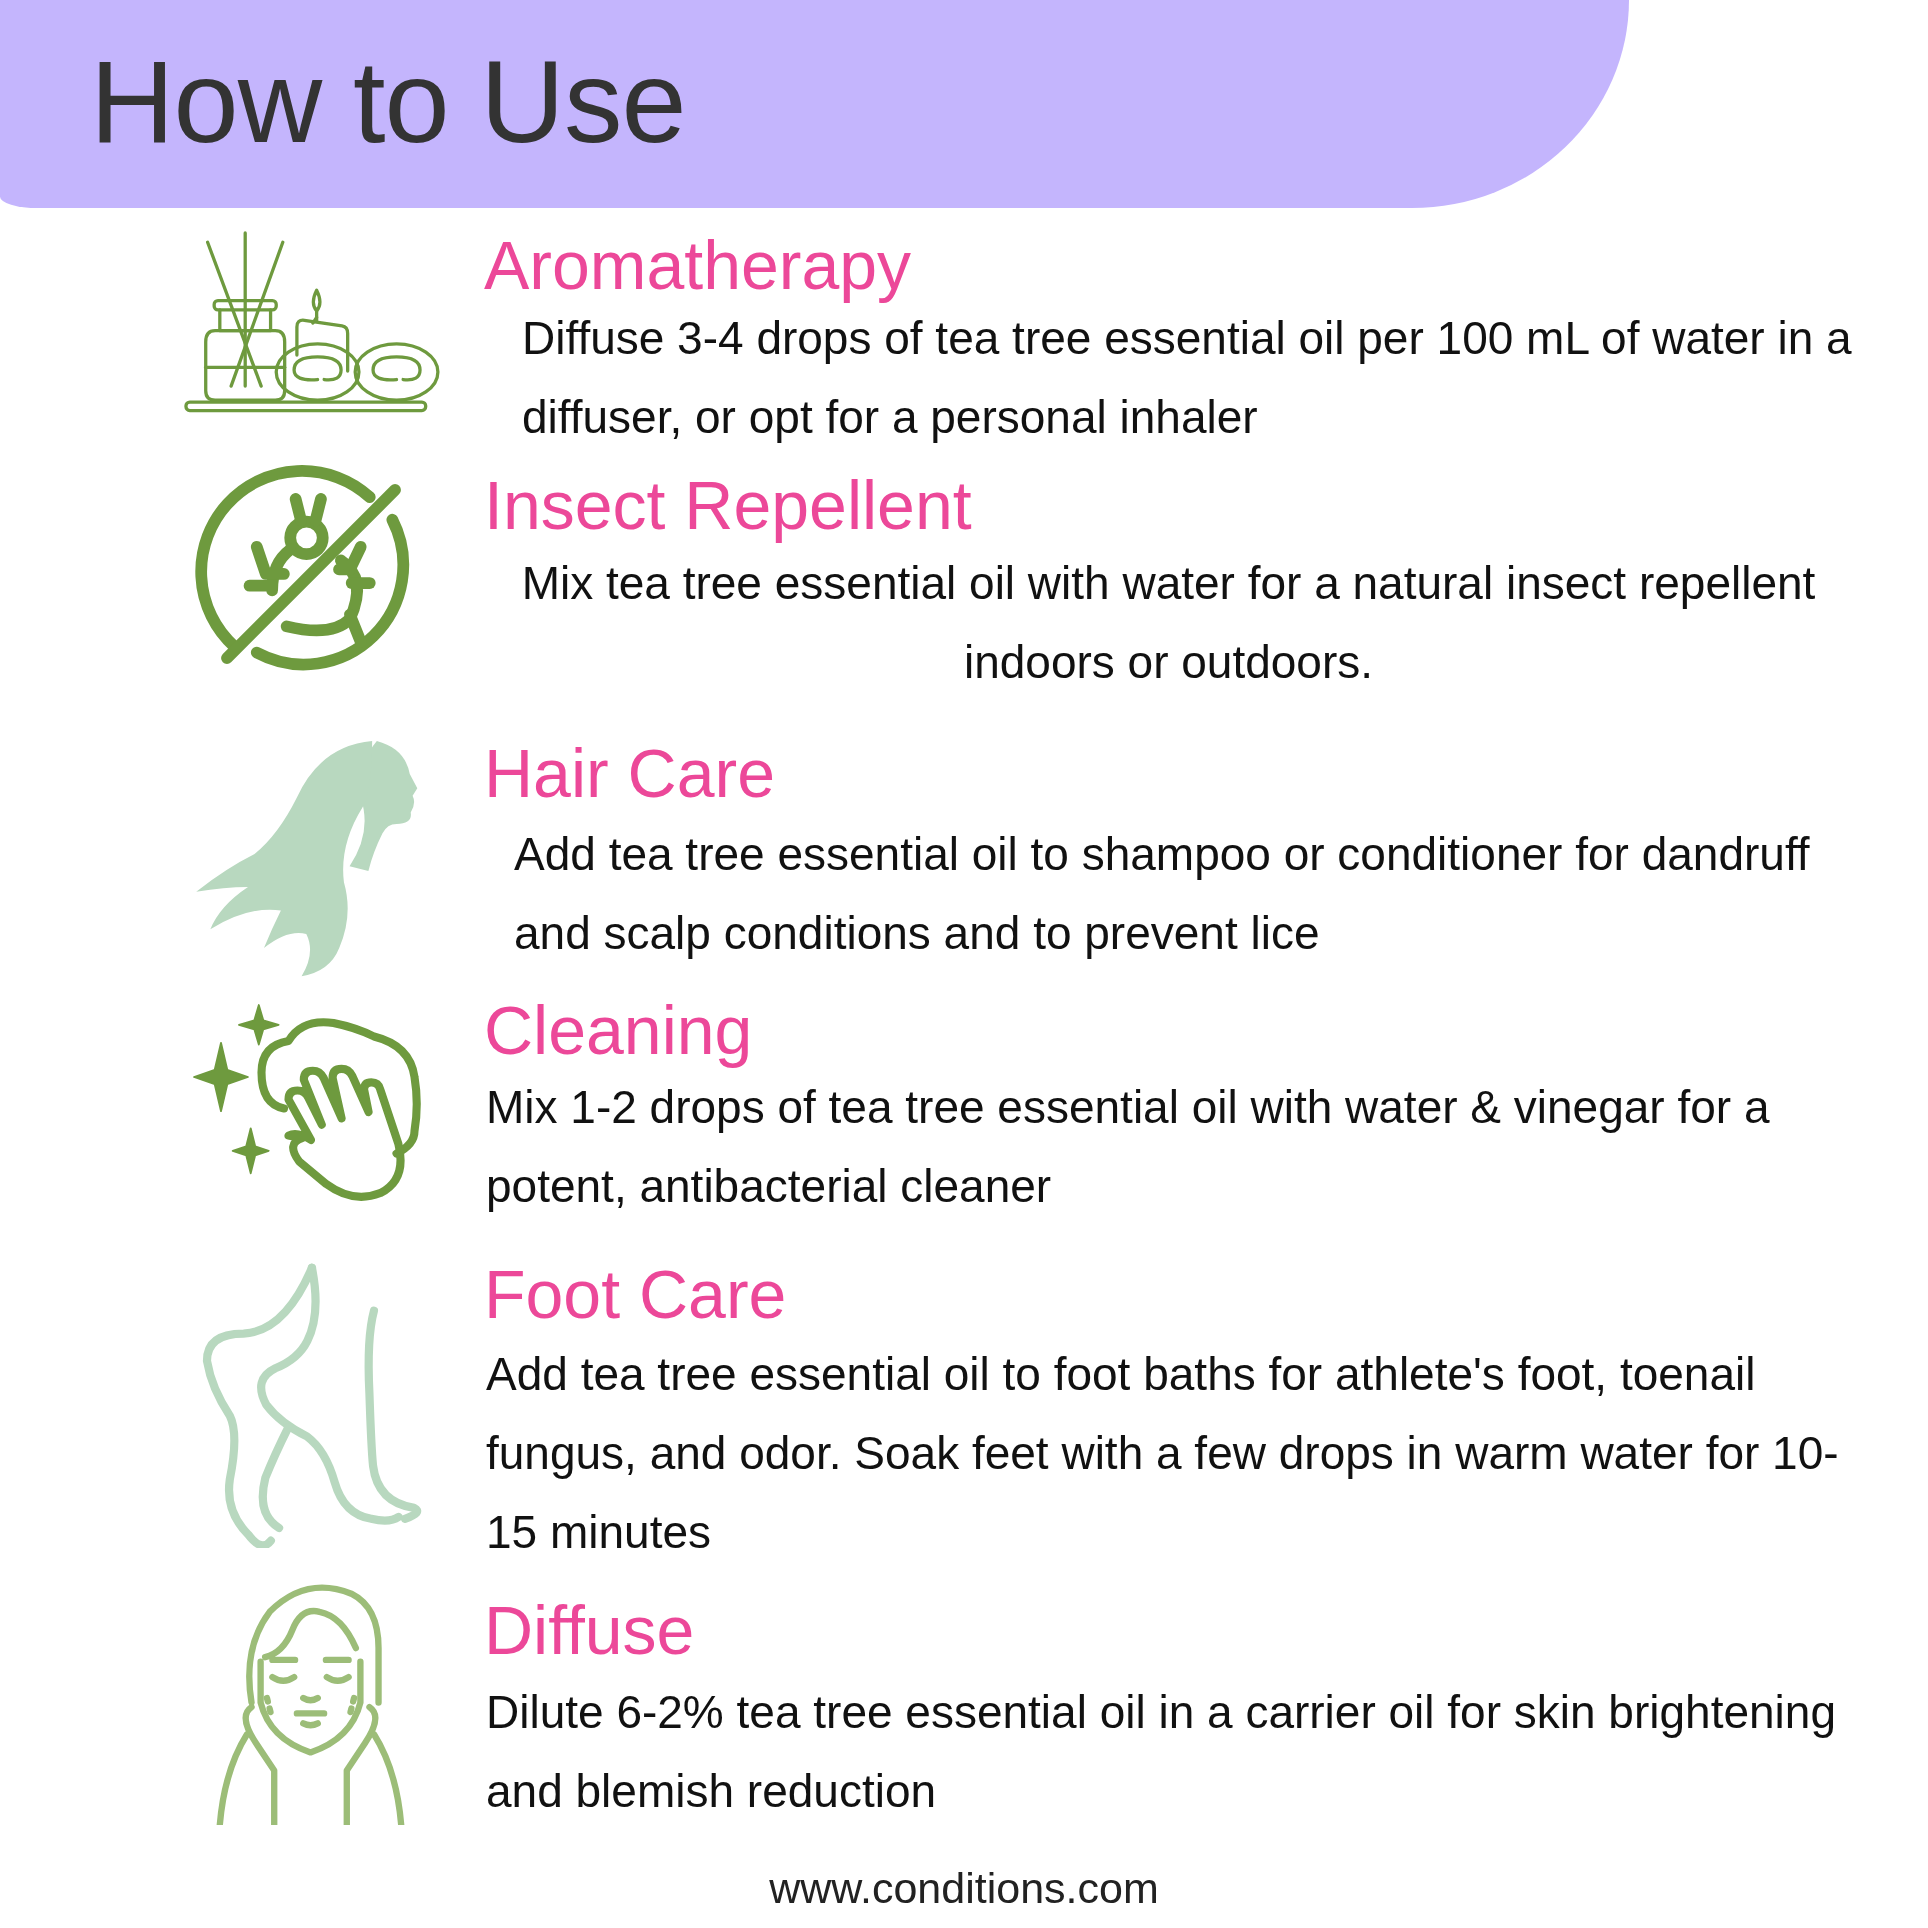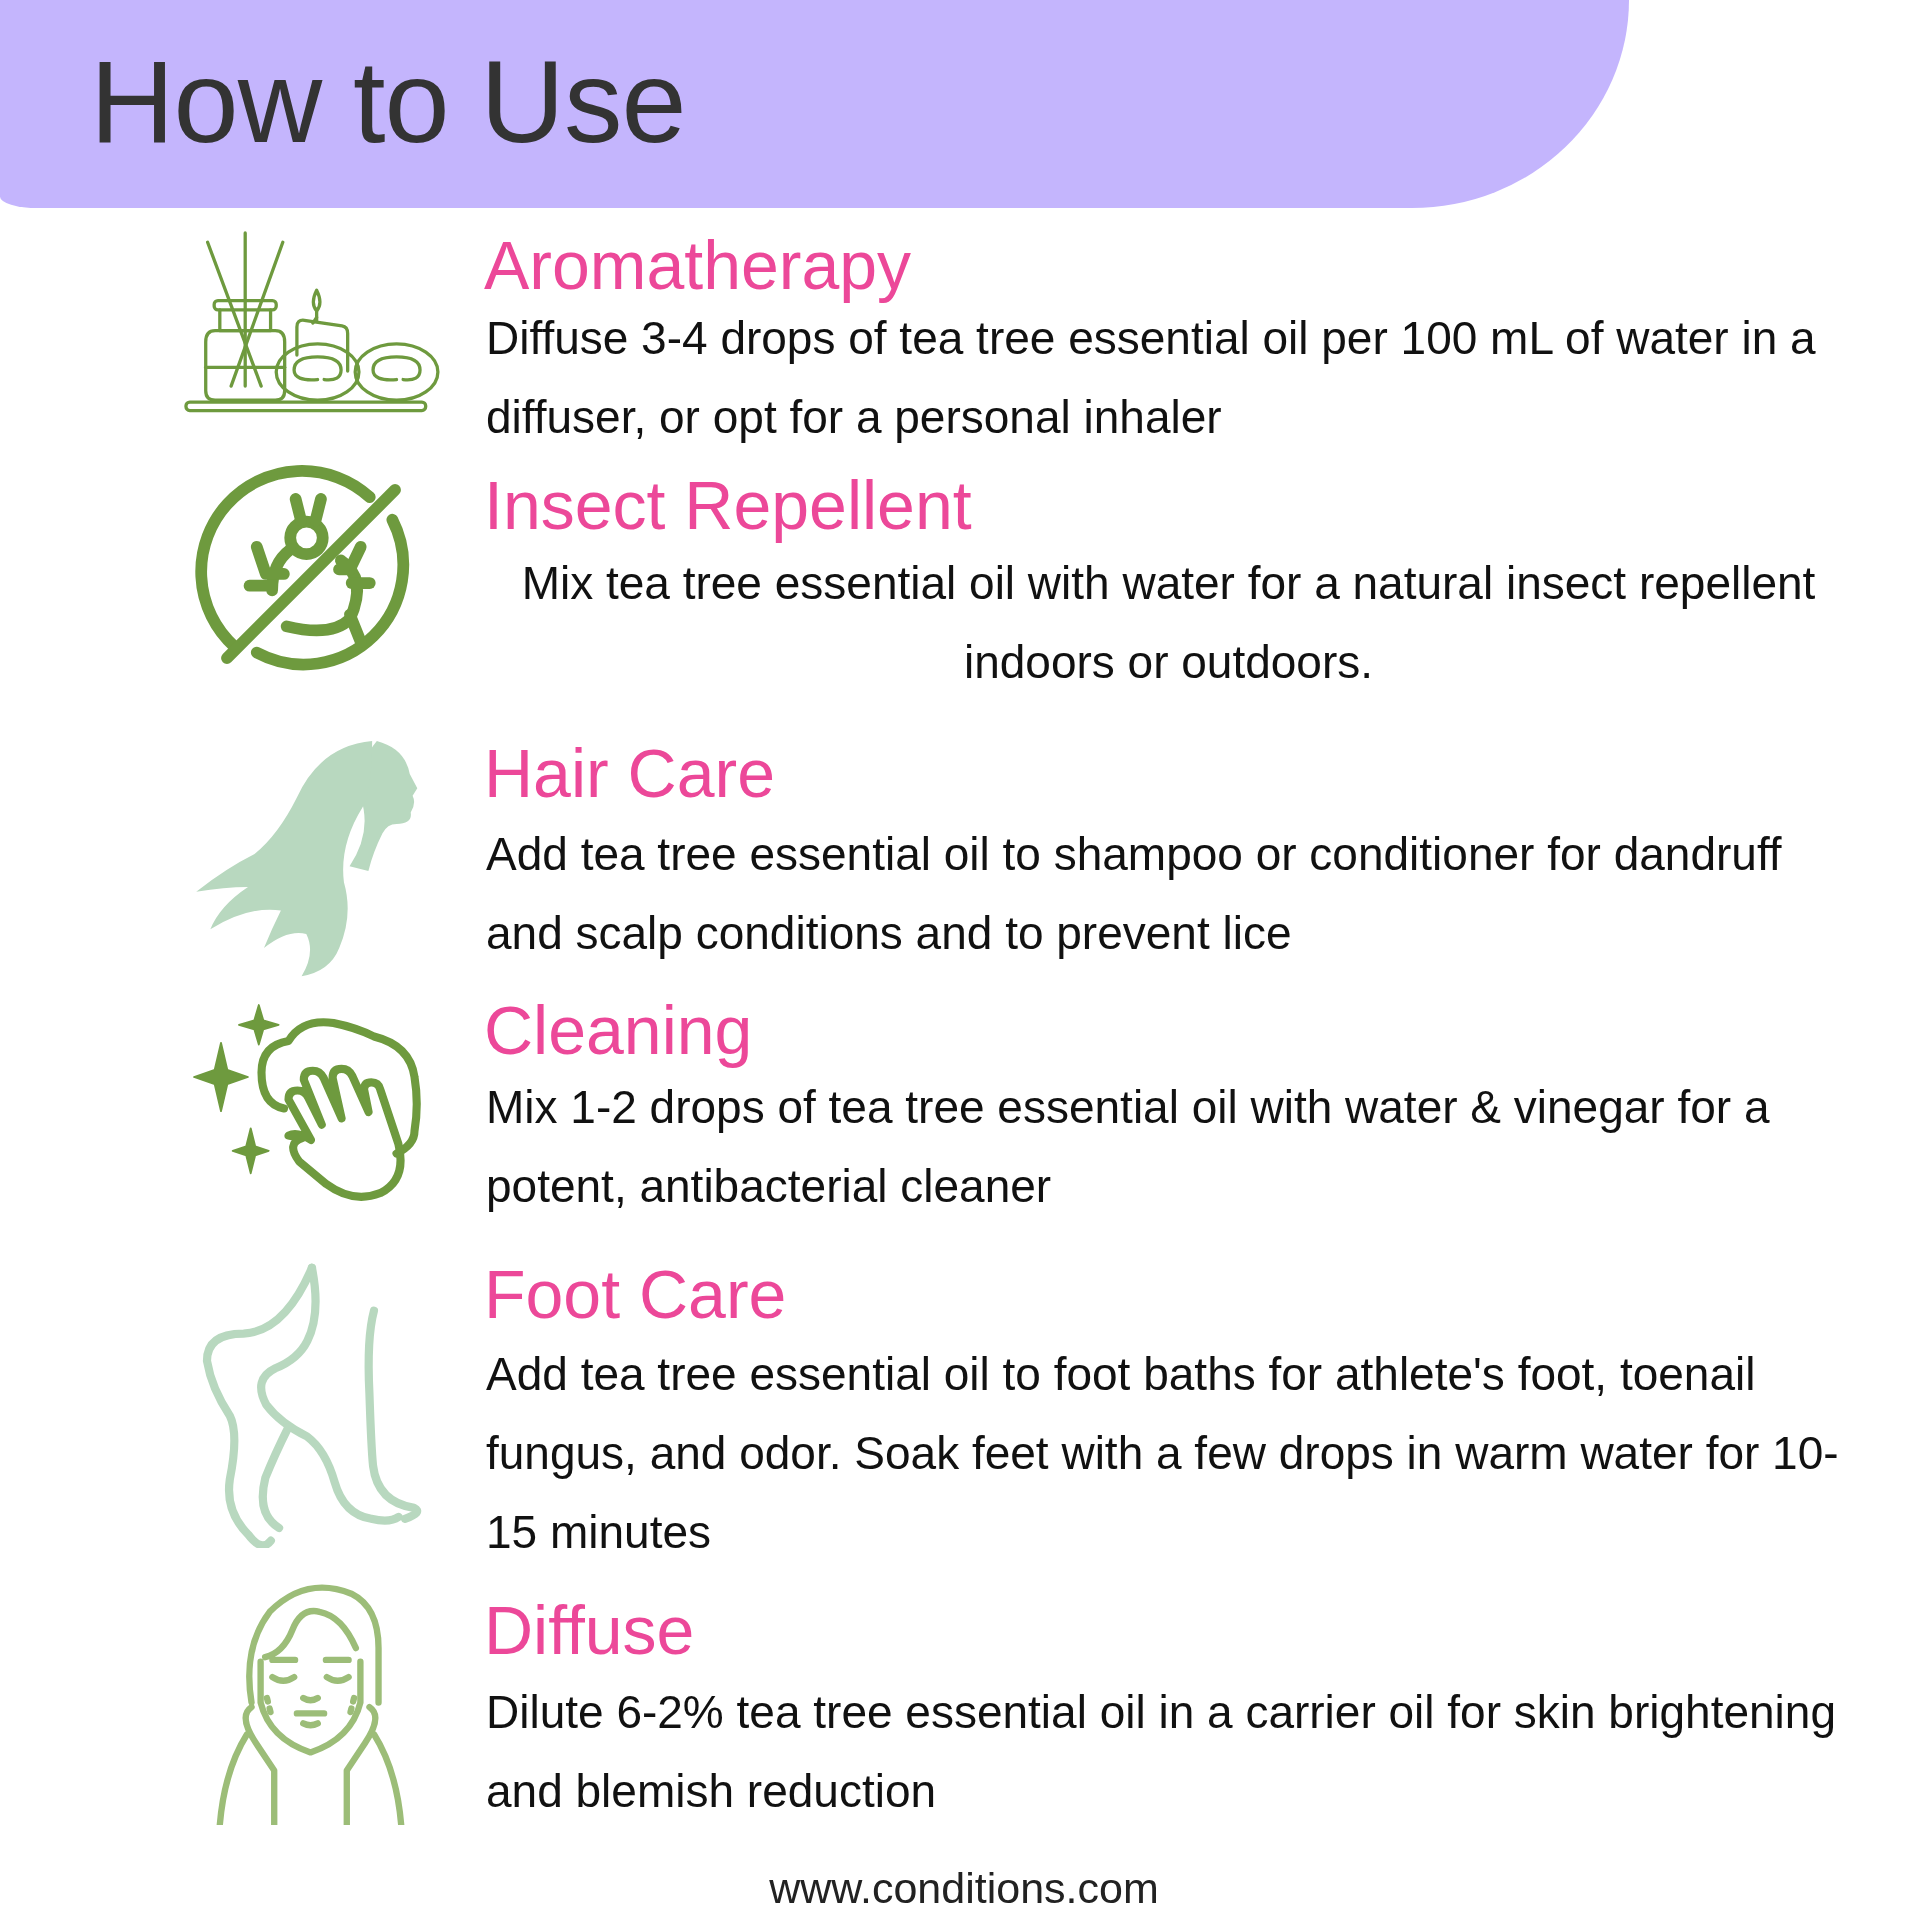--- a/index.html
+++ b/index.html
@@ -39,21 +39,21 @@
       <path d="M146 95 v-10"></path>
       <path d="M146 85 q-7 -8 0 -22 q7 14 0 22z"></path>
       <ellipse cx="147" cy="150" rx="44" ry="30"></ellipse>
       <path d="M147 158 q-25 2 -25 -10 q0 -14 25 -14 q25 0 25 14 q0 12 -18 10"></path>
       <ellipse cx="231" cy="150" rx="44" ry="30"></ellipse>
       <path d="M231 158 q-25 2 -25 -10 q0 -14 25 -14 q25 0 25 14 q0 12 -18 10"></path>
       <rect x="7" y="182" width="255" height="9" rx="4"></rect>
     </svg>
   </div>
   <div class="sec-title" style="top:0px;">Aromatherapy</div>
-  <div class="sec-body" style="top:73px;">Diffuse 3-4 drops of tea tree essential oil per 100 mL of water in a diffuser, or opt for a personal inhaler</div>
+  <div class="sec-body" style="top:73px;margin-left:36px;">Diffuse 3-4 drops of tea tree essential oil per 100 mL of water in a diffuser, or opt for a personal inhaler</div>
 </div>
 
 <div class="section" style="top:466px;">
   <div class="icon" style="top:-4.7px;height:235px;">
     <svg viewBox="0 0 270 260" fill="none" stroke="#6E9A3E" stroke-width="13" stroke-linecap="round" stroke-linejoin="round">
       <path d="M225 65 A110 110 0 0 1 75 212"></path>
       <path d="M200 40 A110 110 0 0 0 50 205"></path>
       <line x1="228" y1="32" x2="42" y2="218"></line>
       <circle cx="130" cy="85" r="18"></circle>
       <line x1="118" y1="42" x2="124" y2="66"></line>
@@ -72,21 +72,21 @@
 </div>
 
 <div class="section" style="top:727px;">
   <div class="icon" style="top:0px;height:254px;">
     <svg viewBox="0 0 270 270" fill="#B8D8BF">
       <path d="M205 15 q30 8 35 35 l8 15 l-5 8 q4 8 -2 18 q2 12 -15 12 q-10 0 -15 10 q-10 20 -15 40 l-20 -5 q20 -30 15 -60 q-10 -45 14 -73z"></path>
       <path d="M200 15 q-55 5 -80 60 q-20 40 -45 60 q-30 15 -62 40 q30 -5 55 -5 q-30 20 -40 45 q40 -25 75 -20 q-10 20 -18 40 q25 -20 45 -15 q10 20 -5 45 q30 -5 40 -30 q15 -35 5 -70 q-5 -40 20 -80 q10 -20 10 -70z"></path>
     </svg>
   </div>
   <div class="sec-title" style="top:6.6px;">Hair Care</div>
-  <div class="sec-body" style="top:88px;">Add tea tree essential oil to shampoo or conditioner for dandruff and scalp conditions and to prevent lice</div>
+  <div class="sec-body" style="top:88px;margin-left:28px;">Add tea tree essential oil to shampoo or conditioner for dandruff and scalp conditions and to prevent lice</div>
 </div>
 
 <div class="section" style="top:991px;">
   <div class="icon" style="top:4.7px;height:207px;">
     <svg viewBox="0 0 280 230" fill="none" stroke="#6E9A3E" stroke-width="9" stroke-linecap="round" stroke-linejoin="round">
       <path d="M82 10 l5 17 l17 5 l-17 5 l-5 17 l-5 -17 l-17 -5 l17 -5z" fill="#6E9A3E" stroke-width="2"></path>
       <path d="M40 52 l7 30 l23 8 l-23 8 l-7 30 l-7 -30 l-23 -8 l23 -8z" fill="#6E9A3E" stroke-width="2"></path>
       <path d="M73 147 l5 20 l15 5 l-15 5 l-5 20 l-5 -20 l-15 -5 l15 -5z" fill="#6E9A3E" stroke-width="2"></path>
       <path d="M110 125 q-25 -5 -25 -40 q0 -30 30 -35 q15 -25 50 -20 q25 5 45 15 q40 10 45 45 q5 30 0 60 q0 15 -20 25"></path>
       <path d="M115 155 q10 -5 25 5 l-25 -45 q0 -10 10 -10 q8 0 12 8 l15 30 l-20 -50 q0 -10 10 -10 q8 0 12 8 l20 45 l-10 -45 q0 -10 10 -10 q8 0 12 8 l18 40 l-5 -25 q0 -8 8 -8 q8 0 10 8 l20 60 q10 40 -20 55 q-30 12 -60 -10 l-30 -25 q-15 -20 3 -26z"></path>

